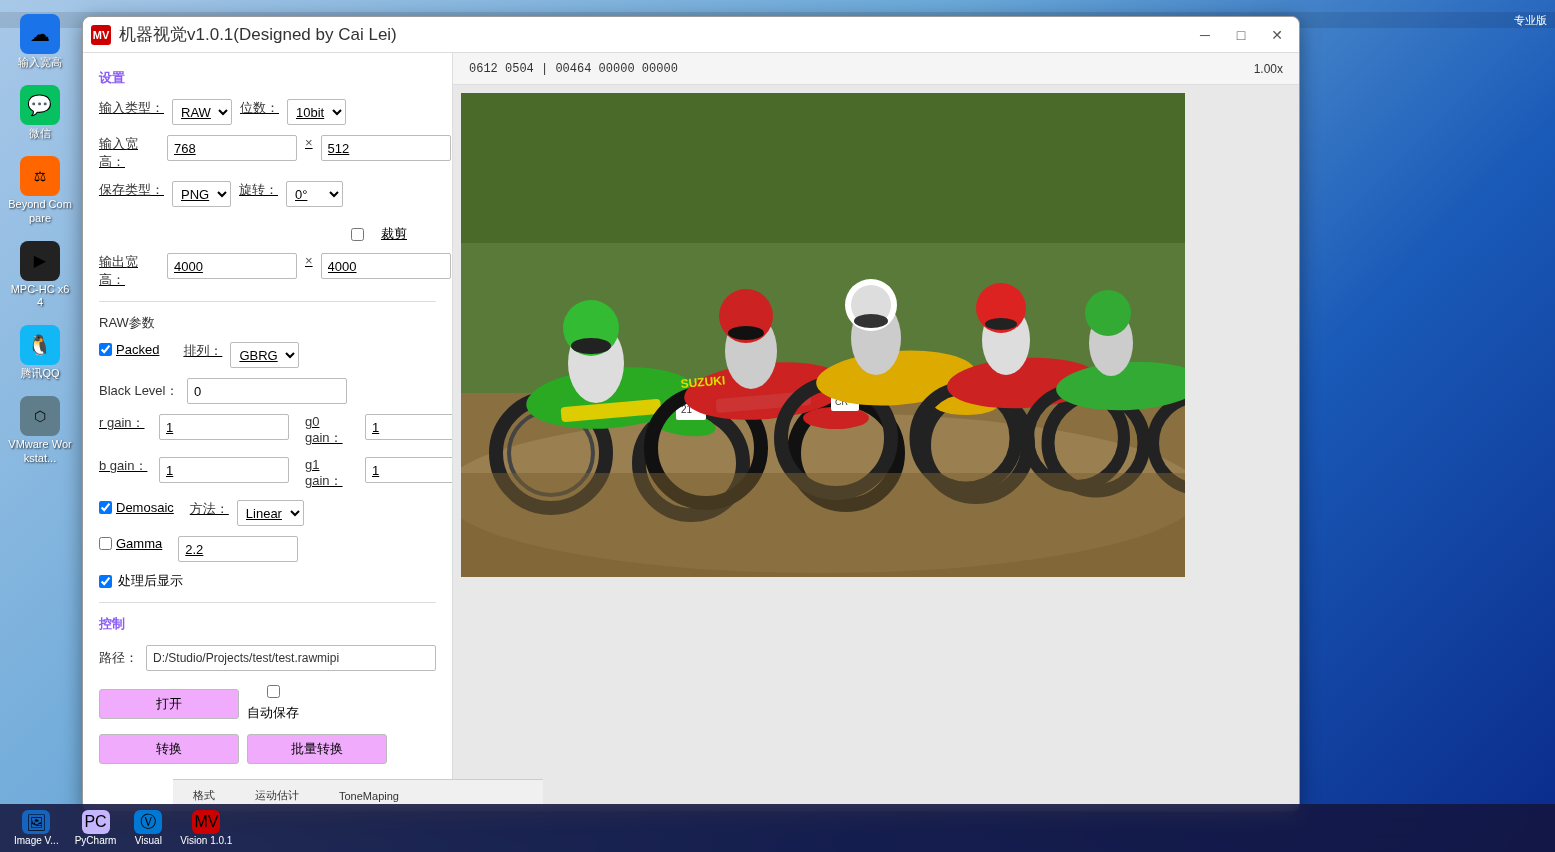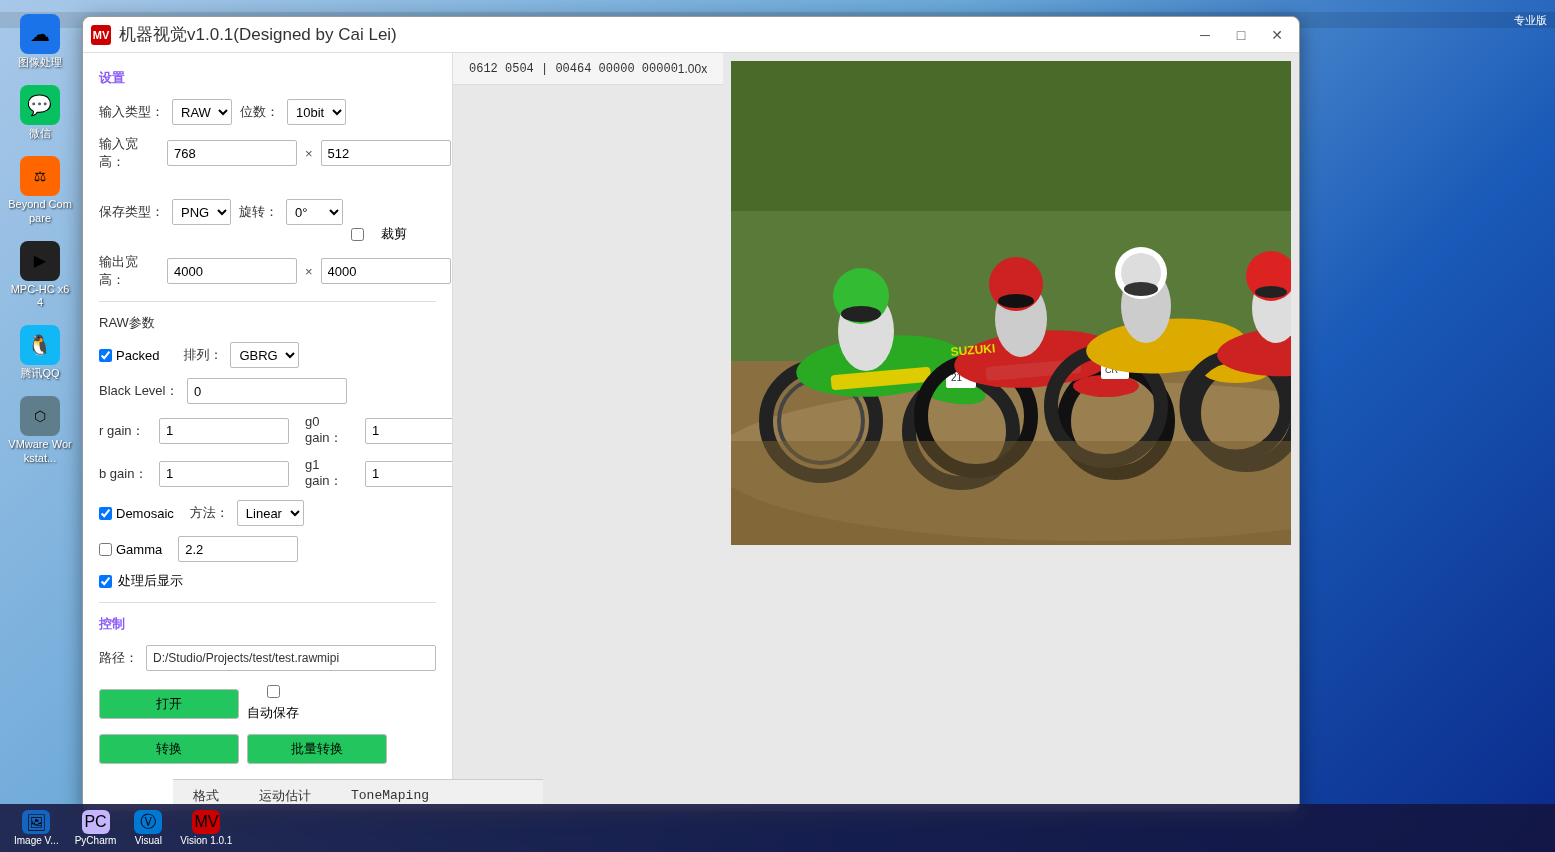--- a/index.html
+++ b/index.html
@@ -170,21 +170,21 @@
       overflow-y: auto;
       border-right: 1px solid #ddd;
       flex-shrink: 0;
     }
 
     
     .image-area {
       flex: 1;
       background: #e8e8e8;
       display: flex;
-      flex-direction: row;
+      flex-direction: column;
       overflow: hidden;
     }
 
     .image-info-bar {
       height: 32px;
       background: #f5f5f5;
       border-bottom: 1px solid #ddd;
       display: flex;
       align-items: center;
       padding: 0 16px;
@@ -227,40 +227,40 @@
       display: flex;
       align-items: center;
       padding: 0 8px;
       gap: 16px;
       flex-shrink: 0;
     }
 
     .tab-item {
       padding: 4px 12px;
       cursor: pointer;
-      font-size: 13px;
+      font-size: 11px;
       color: #333;
       border-radius: 3px;
-      font-family: Liberation Mono, monospace;
     }
 
     
     .section-title {
       font-size: 13px;
       font-weight: bold;
       color: #8b5cf6;
       margin-bottom: 12px;
     }
 
     
     .form-row {
       display: flex;
-      align-items: center;
+      align-items: flex-start;
       margin-bottom: 10px;
       gap: 8px;
+      text-decoration: underline;
     }
 
     .form-label {
       font-size: 13px;
       color: #333;
       min-width: 60px;
     }
 
     .form-input {
       border: 1px solid #bbb;
@@ -333,21 +333,21 @@
     
     .btn-row {
       display: flex;
       gap: 8px;
       margin-bottom: 12px;
       align-items: center;
     }
 
     .btn {
       border: 1px solid #bbb;
-      background: #22c55e;
+      background: #f0abfc;
       padding: 5px 0;
       font-size: 13px;
       border-radius: 3px;
       cursor: pointer;
       text-align: center;
       width: 140px;
     }
 
     
     .taskbar {
@@ -447,21 +447,21 @@
 
 <div class="desktop">
 
   <div class="top-bar">
     <span class="top-bar-text">专业版</span>
   </div>
 
   <div class="desktop-icons">
     <div class="desktop-icon">
       <div class="icon-img" style="background:#1a73e8;">☁</div>
-      <span class="icon-label">图像处理</span>
+      <span class="icon-label">输入宽高</span>
     </div>
     <div class="desktop-icon">
       <div class="icon-img" style="background:#07c160;">💬</div>
       <span class="icon-label">微信</span>
     </div>
     <div class="desktop-icon">
       <div class="icon-img" style="background:#ff6600; font-size:14px;">⚖</div>
       <span class="icon-label">Beyond Compare</span>
     </div>
     <div class="desktop-icon">

